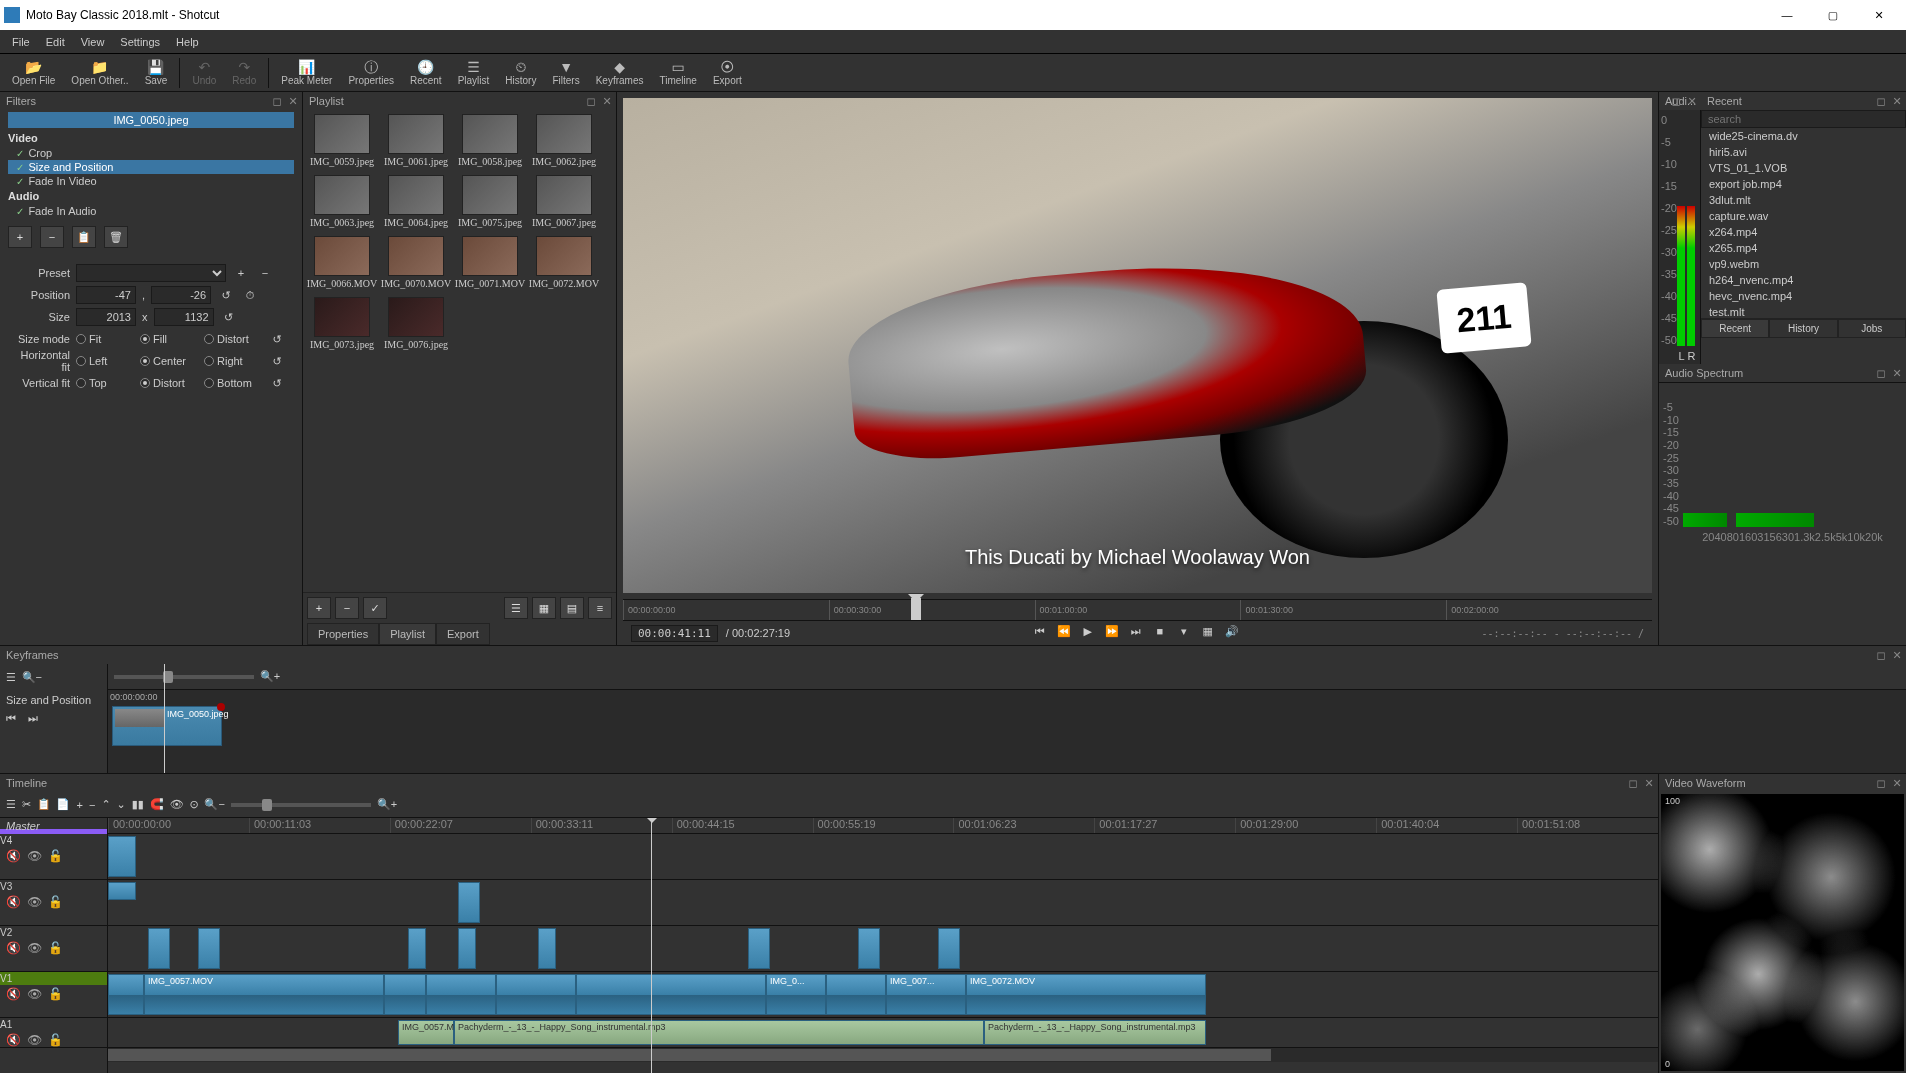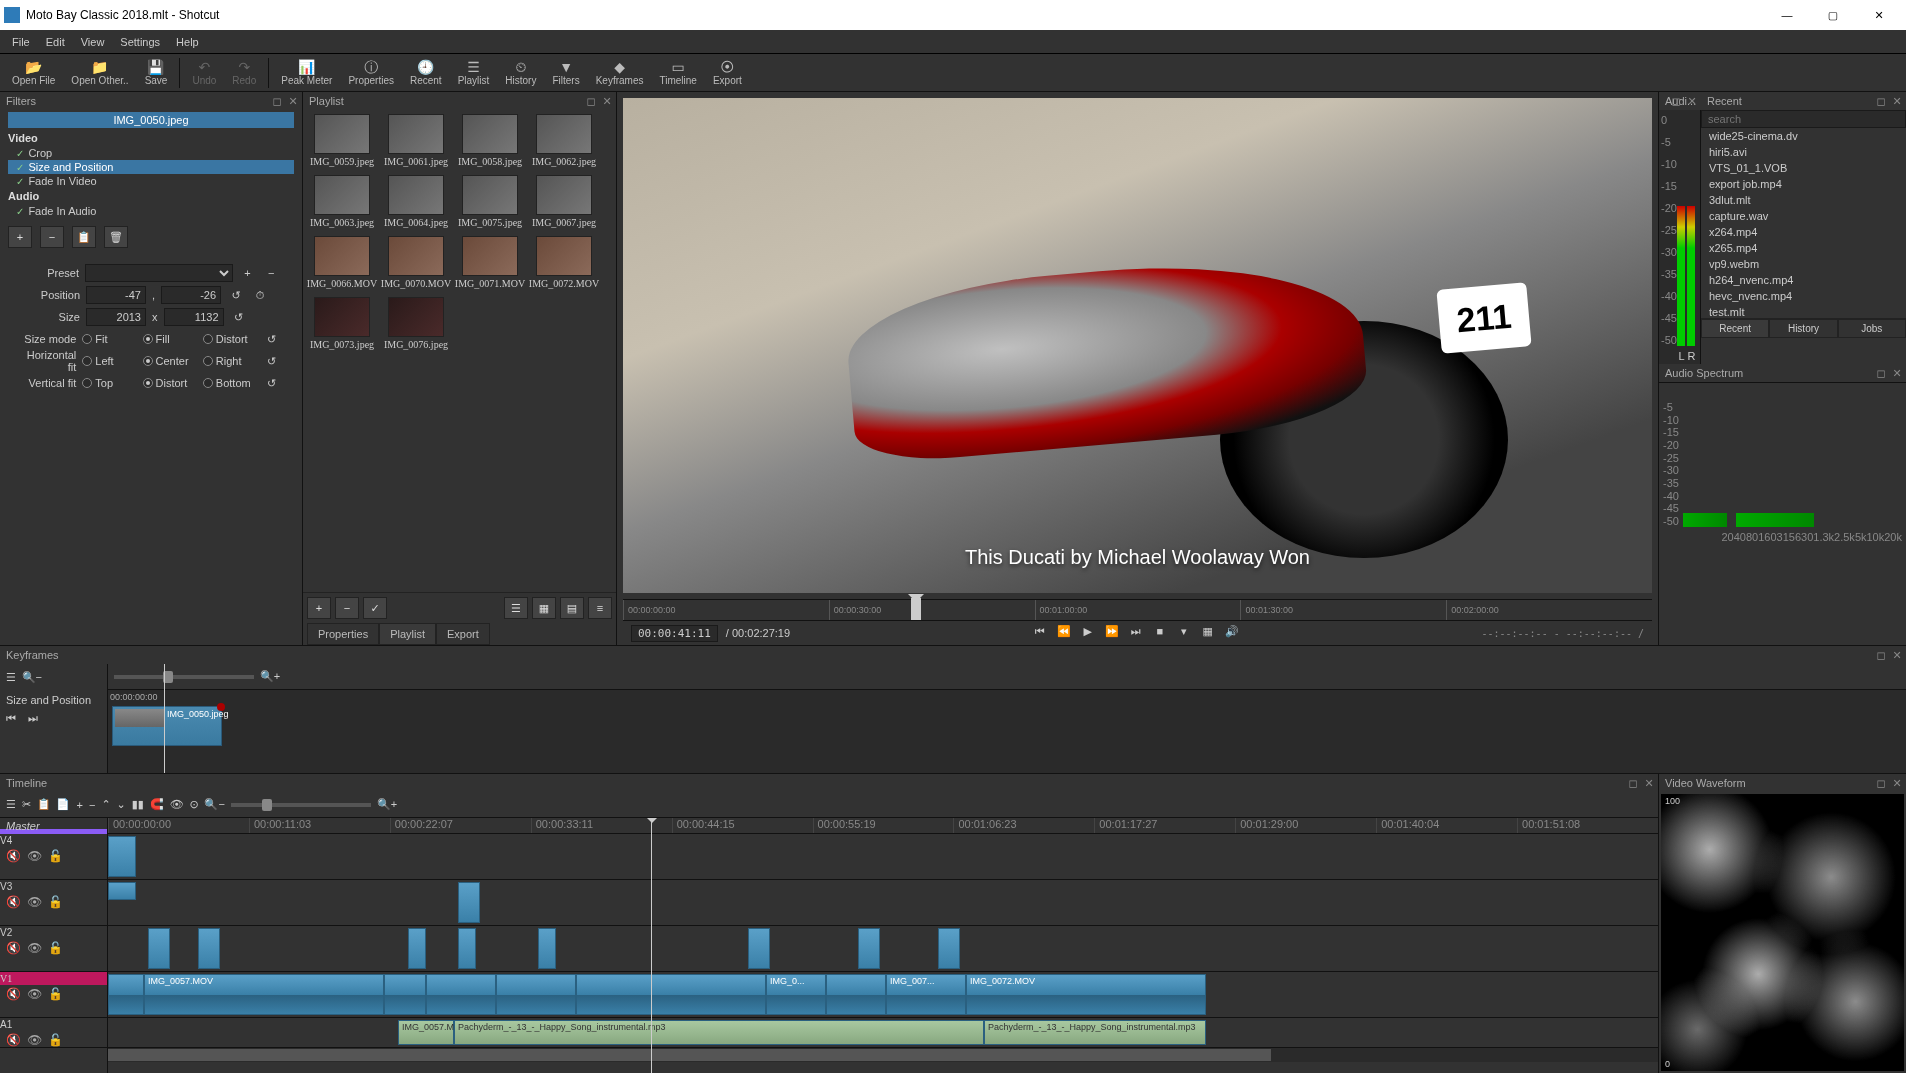--- a/index.html
+++ b/index.html
@@ -23,21 +23,21 @@
 
 .filters { width: 303px; background: #323232; display: flex; flex-direction: column; border-right: 1px solid #111; }
 .filterlist { background: #323232; padding: 2px 8px; }
 .file-item { background: #3a76a3; color: #fff; text-align: center; padding: 2px 0; margin-bottom: 2px; }
 .grp { color: #ddd; font-weight: bold; padding: 2px 0; }
 .fitem { padding: 1px 0 1px 8px; color: #ccc; }
 .fitem.sel { background: #3a76a3; color: #fff; }
 .fitem::before { content: "✓"; color: #8c8; margin-right: 4px; font-size: 10px; }
 .filter-actions { display: flex; gap: 8px; padding: 6px 8px 10px; }
 .sqbtn { width: 24px; height: 22px; background: #444; border: 1px solid #222; display: flex; align-items: center; justify-content: center; color: #ddd; }
-.filter-props { padding: 4px 22px; }
+.filter-props { padding: 4px 12px; }
 .prow { display: flex; align-items: center; height: 22px; gap: 6px; }
 .plabel { width: 58px; text-align: right; color: #ccc; }
 .pinput { background: #2a2a2a; border: 1px solid #1a1a1a; color: #ccc; width: 60px; height: 18px; text-align: right; padding-right: 4px; }
 .radio { display: flex; align-items: center; gap: 3px; width: 58px; }
 .radio .dot { width: 10px; height: 10px; border: 1px solid #888; border-radius: 50%; background: #2a2a2a; display: inline-block; }
 .radio.on .dot::after { content: ""; display: block; width: 4px; height: 4px; background: #ccc; border-radius: 50%; margin: 2px; }
 .iconbtn { width: 18px; height: 18px; color: #ccc; text-align: center; line-height: 18px; }
 
 .playlist { width: 314px; background: #323232; display: flex; flex-direction: column; border-right: 1px solid #111; }
 .thumbgrid { flex: 1; overflow: auto; padding: 4px; display: grid; grid-template-columns: repeat(4, 70px); gap: 8px 4px; align-content: start; }
@@ -82,21 +82,21 @@
 .meter-lr { position: absolute; bottom: 2px; left: 18px; width: 20px; display: flex; justify-content: space-around; font-size: 9px; }
 .recent { flex: 1; }
 .recent input { width: 100%; background: #2a2a2a; border: 1px solid #1a1a1a; color: #888; padding: 2px 6px; }
 .recent-list { height: 190px; overflow: auto; }
 .recent-list div { padding: 2px 8px; color: #ccc; }
 .recent-tabs { display: flex; border-top: 1px solid #222; }
 .recent-tabs span { flex: 1; text-align: center; padding: 3px 0; border: 1px solid #222; background: #323232; font-size: 10px; }
 .spectrum { height: 165px; border-top: 1px solid #111; position: relative; }
 .spec-labels { position: absolute; left: 4px; top: 18px; bottom: 20px; display: flex; flex-direction: column; justify-content: space-between; font-size: 9px; color: #888; }
 .spec-bars { position: absolute; left: 24px; right: 4px; bottom: 20px; height: 14px; background: linear-gradient(to right, #0a0 0%, #080 20%, transparent 20%, transparent 24%, #0a0 24%, #080 60%, transparent 60%); }
-.spec-xlabels { position: absolute; bottom: 4px; left: 24px; right: 4px; display: flex; justify-content: flex-end; font-size: 8px; color: #888; }
+.spec-xlabels { position: absolute; bottom: 4px; left: 24px; right: 4px; display: flex; justify-content: center; font-size: 8px; color: #888; }
 
 .keyframes { height: 128px; background: #323232; border-top: 1px solid #111; display: flex; flex-direction: column; }
 .kf-body { flex: 1; display: flex; }
 .kf-left { width: 108px; border-right: 1px solid #111; }
 .kf-tools { height: 26px; display: flex; align-items: center; gap: 6px; padding: 0 6px; }
 .kf-zoom { height: 26px; display: flex; align-items: center; gap: 6px; padding: 0 6px; border-bottom: 1px solid #111; }
 .kf-track-lbl { padding: 4px 6px; }
 .kf-pb { display: flex; gap: 12px; padding: 2px 6px; }
 .kf-right { flex: 1; position: relative; background: #2a2a2a; }
 .kf-clip { position: absolute; top: 28px; left: 4px; width: 110px; height: 40px; background: linear-gradient(#4a8ab0, #3a7aa0); border: 1px solid #2a5a7a; }
@@ -112,21 +112,21 @@
 .tl-toolbar .slider { width: 140px; height: 4px; background: #555; position: relative; }
 .tl-toolbar .slider::after { content: ""; position: absolute; left: 22%; top: -4px; width: 10px; height: 12px; background: #888; border-radius: 2px; }
 .tl-body { flex: 1; display: flex; min-height: 0; }
 .tl-left { width: 108px; background: #323232; border-right: 1px solid #111; }
 .tl-right { flex: 1; background: #323232; overflow: hidden; position: relative; }
 .tl-master { height: 16px; padding: 0 6px; line-height: 16px; border-bottom: 5px solid #8b5cf6; font-style: italic; }
 .tl-ruler { height: 16px; border-bottom: 1px solid #111; display: flex; color: #888; font-size: 9px; position: relative; }
 .tl-ruler span { flex: 1; padding-left: 4px; border-left: 1px solid #444; }
 .tl-track { height: 46px; border-bottom: 1px solid #111; display: flex; position: relative; }
 .track-nm { padding: 1px 0; font-size: 10px; }
-.track-nm.hl { background: #be185d; font-family: Liberation Serif, serif; }
+.track-nm.hl { background: #4d7c0f; }
 .track-btns { display: flex; gap: 6px; padding: 2px 6px; }
 .track-btns span { font-size: 12px; color: #aaa; }
 .clip { position: absolute; top: 2px; bottom: 2px; background: linear-gradient(#5aa0c8, #3a80a8); border: 1px solid #2a6080; }
 .clip.v1 { background: linear-gradient(to bottom, #5aa0c8 0%, #3a80a8 50%, #2a6080 50%, #3a80a8 100%); }
 .clip.aud { background: linear-gradient(#a8c8a0, #88a880); }
 .clip .lbl { position: absolute; top: 1px; left: 3px; font-size: 9px; color: #fff; white-space: nowrap; overflow: hidden; }
 .tl-playhead { position: absolute; top: 0; bottom: 0; left: 35%; width: 1px; background: #ccc; z-index: 10; }
 .tl-playhead::before { content: ""; position: absolute; top: 0; left: -4px; border: 5px solid transparent; border-top-color: #ccc; }
 .tl-scroll { height: 14px; background: #2a2a2a; position: relative; }
 .tl-scroll .handle { position: absolute; left: 0; width: 75%; top: 1px; bottom: 1px; background: #555; }

